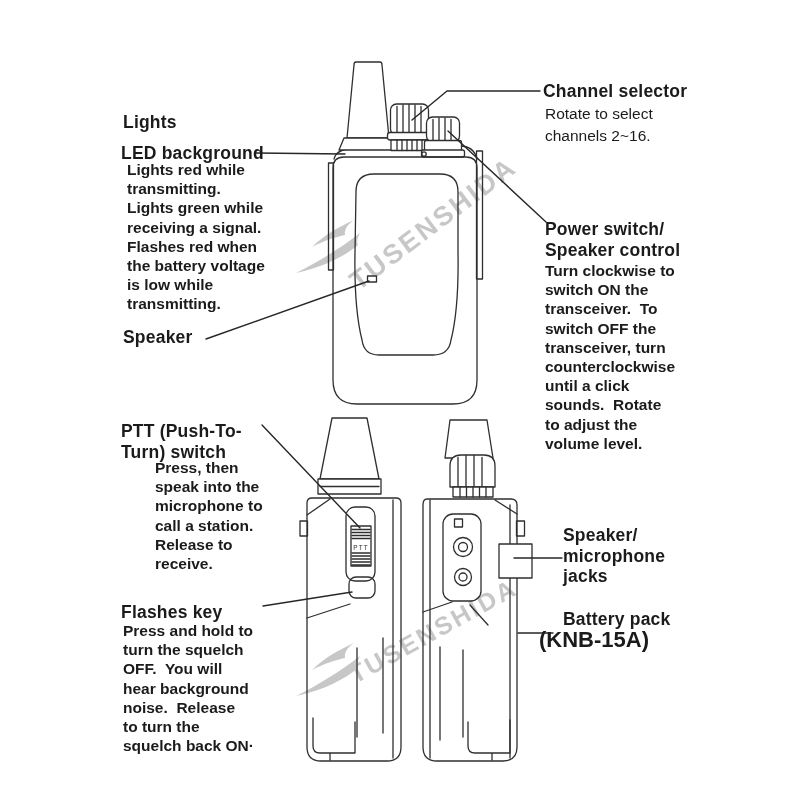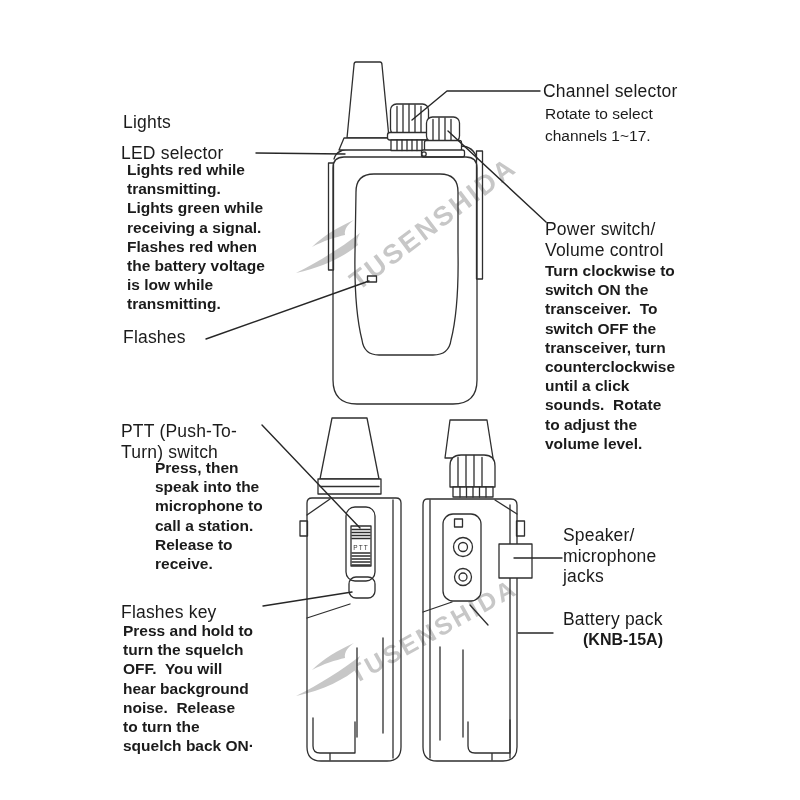--- a/index.html
+++ b/index.html
@@ -1,21 +1,21 @@
 <!DOCTYPE html>
 <html><head>
 <meta charset="utf-8">
 <style>
   html,body{margin:0;padding:0;background:#fff;}
   .stage{
     position:relative;width:800px;height:800px;background:#ffffff;overflow:hidden;
     font-family:"Liberation Sans", sans-serif;color:#1b1b1b;
   }
   .lbl{position:absolute;white-space:pre;z-index:3;}
-  .title{font-weight:normal;font-size:17.5px;line-height:21px;letter-spacing:.2px;}
+  .title{font-weight:bold;font-size:17.5px;line-height:21px;letter-spacing:.2px;}
   .desc{font-size:15.5px;line-height:19.2px;font-weight:bold;}
   .desc-wide{font-size:15.5px;line-height:21.5px;}
   svg.diagram{position:absolute;left:0;top:0;z-index:2;}
   .wm{position:absolute;z-index:1;color:#c6c6c6;}
   .wm-text{
     display:block;font-weight:bold;letter-spacing:2.5px;color:#c7c7c7;
     transform-origin:0 0;white-space:pre;
   }
   .wm-swoosh{position:absolute;z-index:1;}
 </style>
@@ -137,38 +137,38 @@
         <path d="M262,425 L360,528"></path>
         <path d="M263,606 L352,592"></path>
         <path d="M514,558 L562,558"></path>
         <path d="M518,633 L553,633"></path>
       </g>
     </g>
   </svg>
 
   <div class="lbl title" style="left:123px;top:112px;">Lights</div>
 
-  <div class="lbl title" style="left:121px;top:143px;">LED selector</div>
+  <div class="lbl title" style="left:121px;top:143px;">LED background</div>
   <div class="lbl desc" style="left:127px;top:160px;">Lights red while
 transmitting.
 Lights green while
 receiving a signal.
 Flashes red when
 the battery voltage
 is low while
 transmitting.</div>
 
-  <div class="lbl title" style="left:123px;top:327px;">Flashes</div>
+  <div class="lbl title" style="left:123px;top:327px;">Speaker</div>
 
   <div class="lbl title" style="left:543px;top:81px;">Channel selector</div>
   <div class="lbl desc-wide" style="left:545px;top:103px;">Rotate to select
-channels 1~17.</div>
+channels 2~16.</div>
 
   <div class="lbl title" style="left:545px;top:219px;">Power switch/
-Volume control</div>
+Speaker control</div>
   <div class="lbl desc" style="left:545px;top:261px;">Turn clockwise to
 switch ON the
 transceiver.  To
 switch OFF the
 transceiver, turn
 counterclockwise
 until a click
 sounds.  Rotate
 to adjust the
 volume level.</div>
@@ -189,15 +189,15 @@
 hear background
 noise.  Release
 to turn the
 squelch back ON·</div>
 
   <div class="lbl title" style="left:563px;top:525px;line-height:20.5px;">Speaker/
 microphone
 jacks</div>
 
   <div class="lbl title" style="left:563px;top:609px;">Battery pack</div>
-  <div class="lbl desc" style="left:583px;top:630px;font-size:16px;">(KNB-15A)</div>
+  <div class="lbl desc" style="left:539px;top:630px;font-size:22px;">(KNB-15A)</div>
 
 </div>
 
 </body></html>

